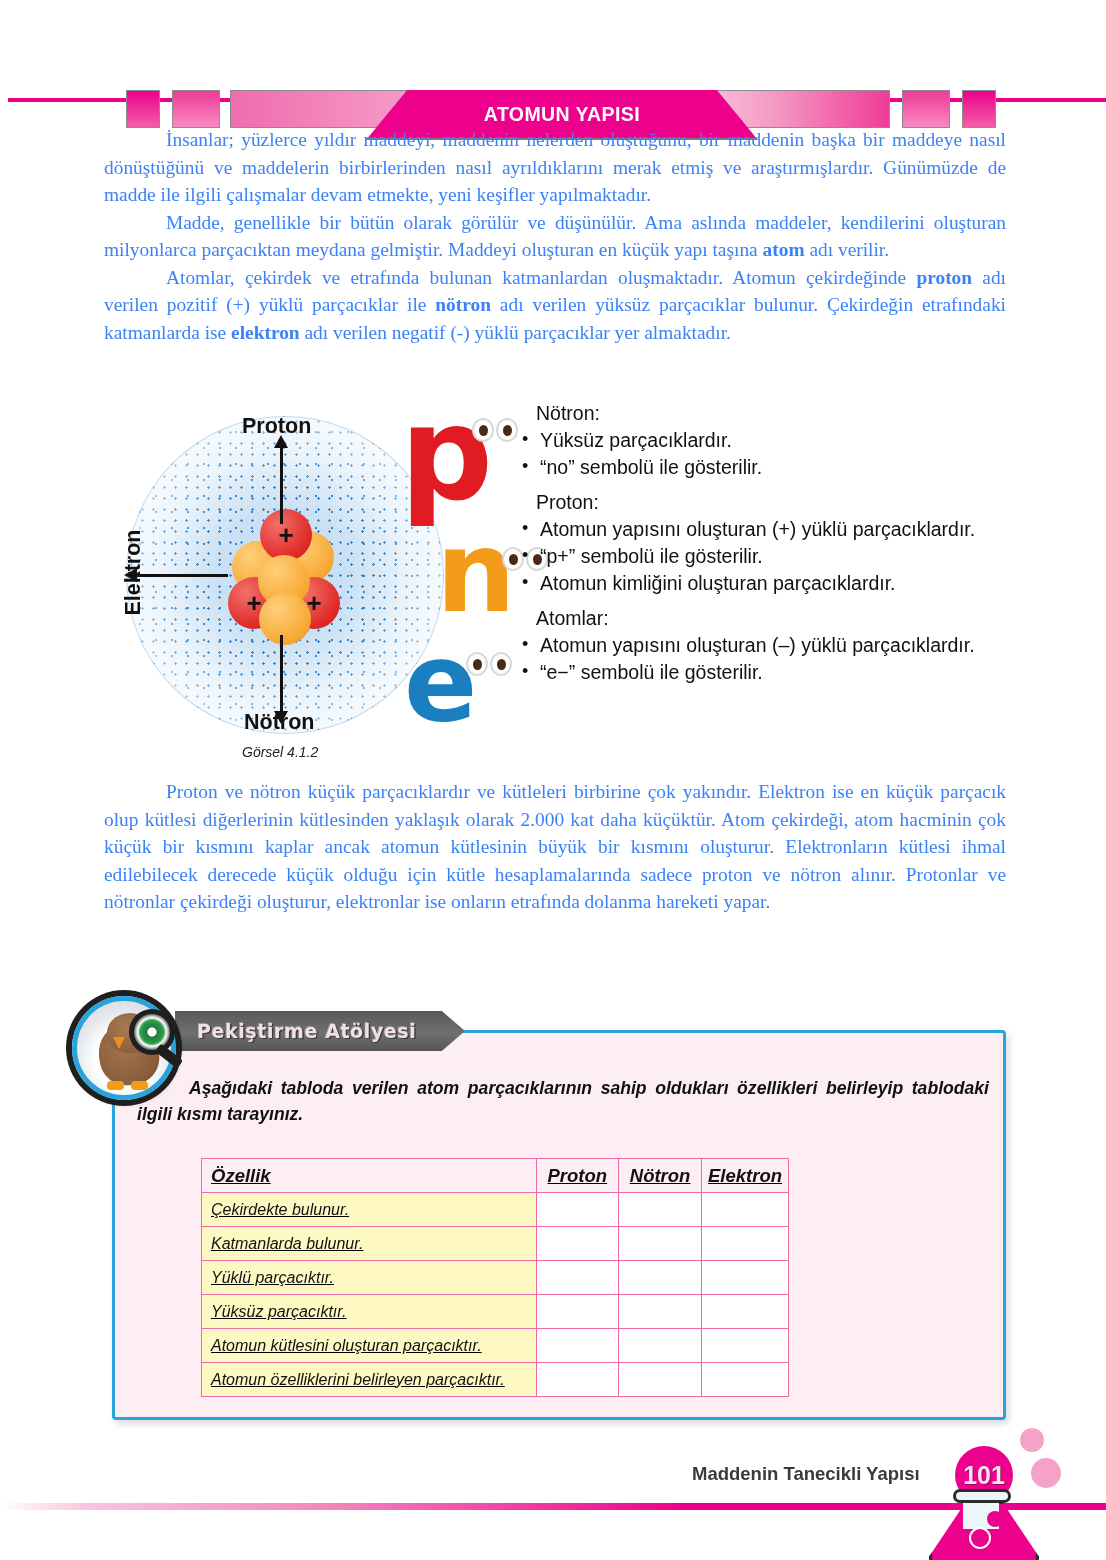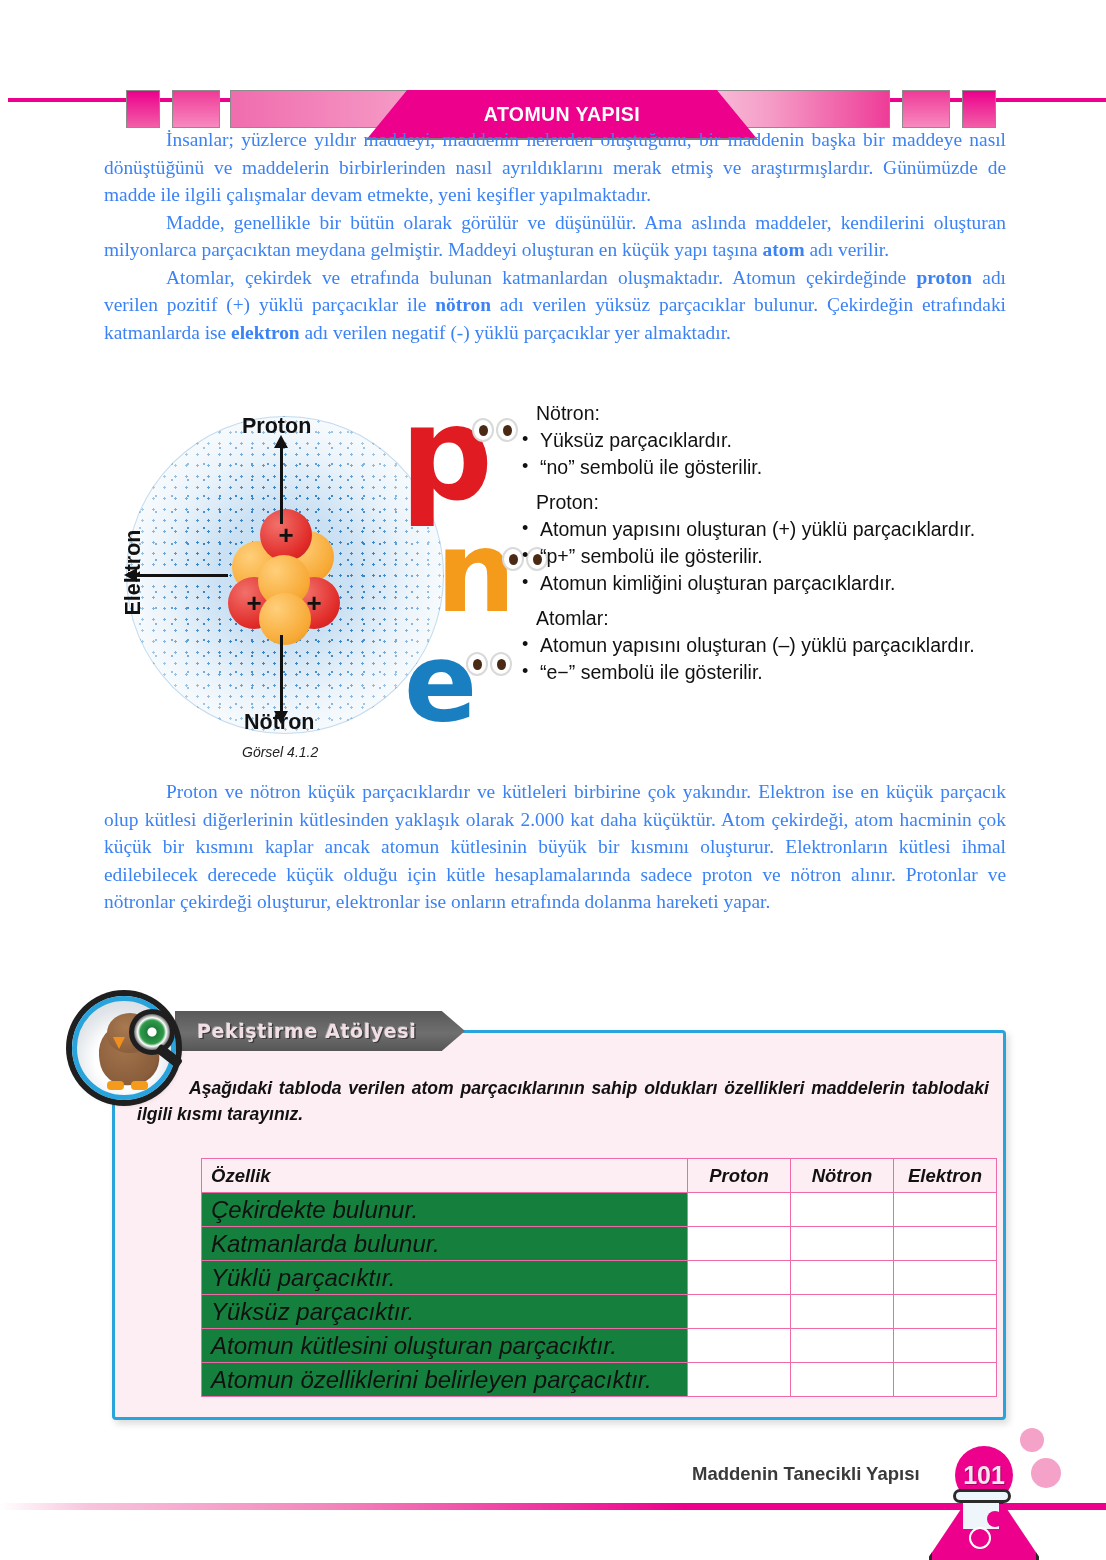--- a/index.html
+++ b/index.html
@@ -212,33 +212,33 @@
     position: absolute; left: 52px; top: 8px; width: 46px; height: 46px;
     border-radius: 50%; border: 5px solid #1f1f1f;
     background: radial-gradient(circle at 50% 50%, #ffffff 16%, #1f7d3a 20%, #2f9c4a 46%, #ffffff 56%, #1f1f1f 78%);
   }
   .mag-handle {
     position: absolute; left: 78px; top: 50px; width: 28px; height: 10px;
     background: #1f1f1f; border-radius: 3px; transform: rotate(38deg);
   }
 
   
-  .tbl { position: absolute; left: 86px; top: 125px; width: 796px; border-collapse: collapse; }
+  .tbl { position: absolute; left: 86px; top: 125px; width: 588px; border-collapse: collapse; text-decoration: underline; }
   .tbl th, .tbl td {
     border: 1.6px solid #f06aa8; height: 34px;
     font-family: "Liberation Sans Narrow", "Liberation Sans", sans-serif;
   }
   .tbl th {
     background: #fdeef4; font-style: italic; font-weight: bold;
     font-size: 18.5px; color: #111;
   }
   .tbl th.ozellik { text-align: left; padding-left: 9px; width: 434px; }
   .tbl th.col { width: 92px; text-align: center; }
   .tbl td.feat {
-    background: #15803d; font-style: italic; font-size: 24px; color: #111;
+    background: #fef9c3; font-style: italic; font-size: 16px; color: #111;
     text-align: left; padding-left: 9px;
   }
   .tbl td.mark { background: #ffffff; }
 
   
   .footer-text {
     position: absolute; left: 692px; top: 1463px;
     font-weight: bold; font-size: 18.5px; color: #3a3a3a;
     font-family: "Liberation Sans Narrow", "Liberation Sans", sans-serif;
   }
@@ -384,21 +384,21 @@
   </div>
 
   <div class="content" style="top:778px;">
     <p class="body">Proton ve nötron küçük parçacıklardır ve kütleleri birbirine çok yakındır. Elektron ise en küçük parçacık olup kütlesi diğerlerinin kütlesinden yaklaşık olarak 2.000 kat daha küçüktür. Atom çekirdeği, atom hacminin çok küçük bir kısmını kaplar ancak atomun kütlesinin büyük bir kısmını oluşturur. Elektronların kütlesi ihmal edilebilecek derecede küçük olduğu için kütle hesaplamalarında sadece proton ve nötron alınır. Protonlar ve nötronlar çekirdeği oluşturur, elektronlar ise onların etrafında dolanma hareketi yapar.</p>
   </div>
 
   <div class="exercise">
     <div class="ex-label">
       <span class="ex-label-text">Pekiştirme Atölyesi</span>
     </div>
-    <div class="ex-instr">Aşağıdaki tabloda verilen atom parçacıklarının sahip oldukları özellikleri maddelerin tablodaki ilgili kısmı tarayınız.</div>
+    <div class="ex-instr">Aşağıdaki tabloda verilen atom parçacıklarının sahip oldukları özellikleri belirleyip tablodaki ilgili kısmı tarayınız.</div>
 
     <table class="tbl">
       <thead>
         <tr>
           <th class="ozellik">Özellik</th>
           <th class="col">Proton</th>
           <th class="col">Nötron</th>
           <th class="col">Elektron</th>
         </tr>
       </thead>

